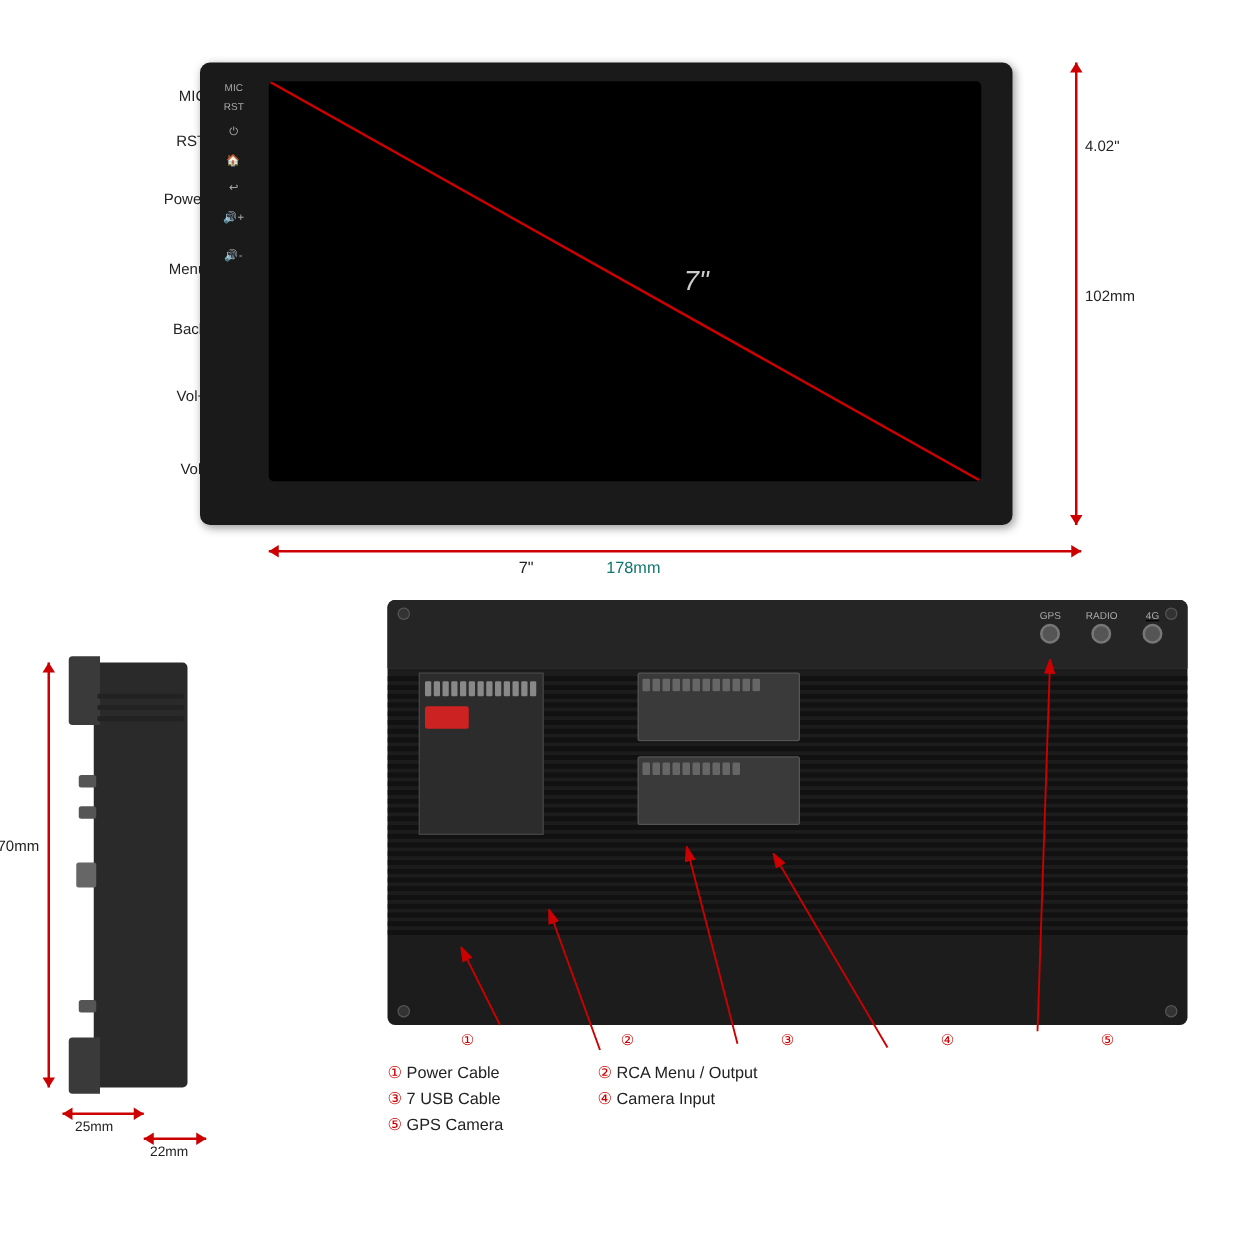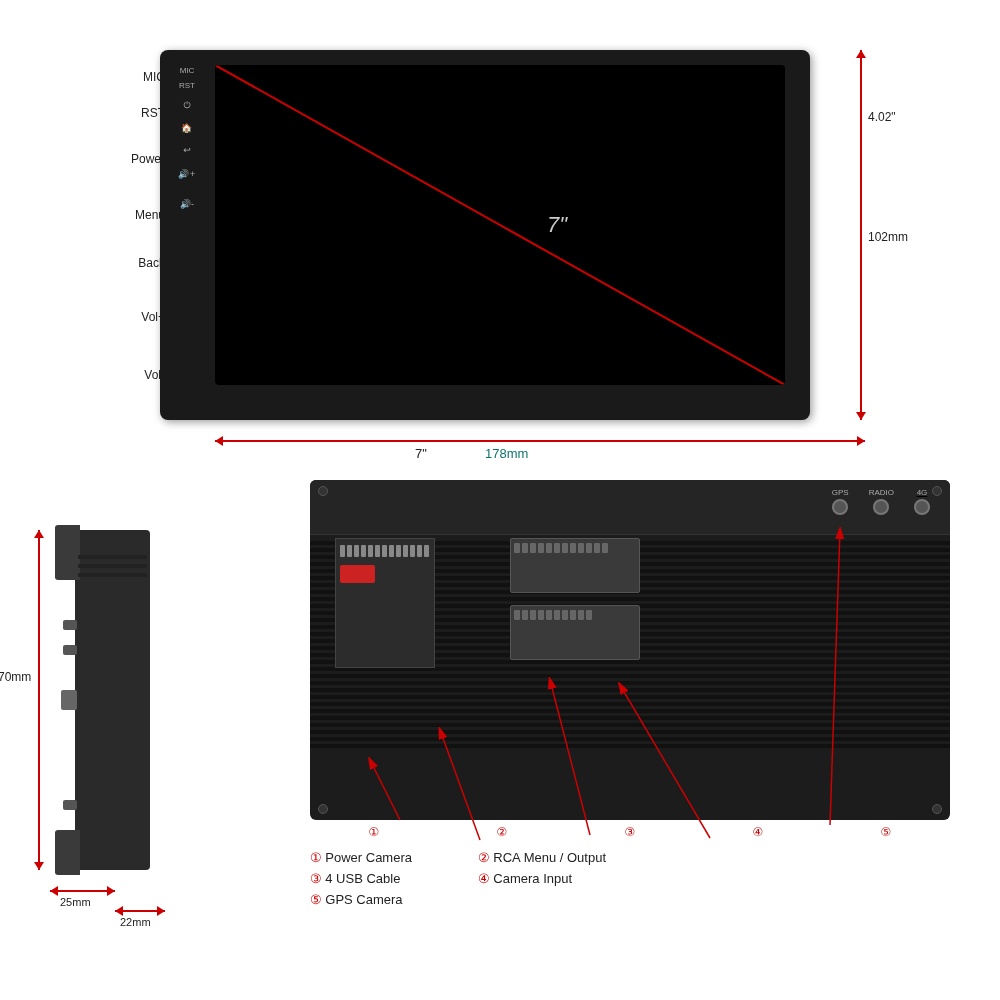--- a/index.html
+++ b/index.html
@@ -347,29 +347,29 @@
     <span>①</span>
     <span>②</span>
     <span>③</span>
     <span>④</span>
     <span>⑤</span>
   </div>
 
   <div style="position:absolute;top:370px;left:30px;display:grid;grid-template-columns:1fr 1fr;gap:6px 40px;font-size:13px;color:#222;">
     <div>
       <span style="color:#cc0000;">① </span>
-      <span>Power Camera</span>
+      <span>Power Cable</span>
     </div>
     <div>
       <span style="color:#cc0000;">② </span>
       <span>RCA Menu / Output</span>
     </div>
     <div>
       <span style="color:#cc0000;">③ </span>
-      <span>4 USB Cable</span>
+      <span>7 USB Cable</span>
     </div>
     <div>
       <span style="color:#cc0000;">④ </span>
       <span>Camera Input</span>
     </div>
     <div>
       <span style="color:#cc0000;">⑤ </span>
       <span>GPS Camera</span>
     </div>
   </div>

